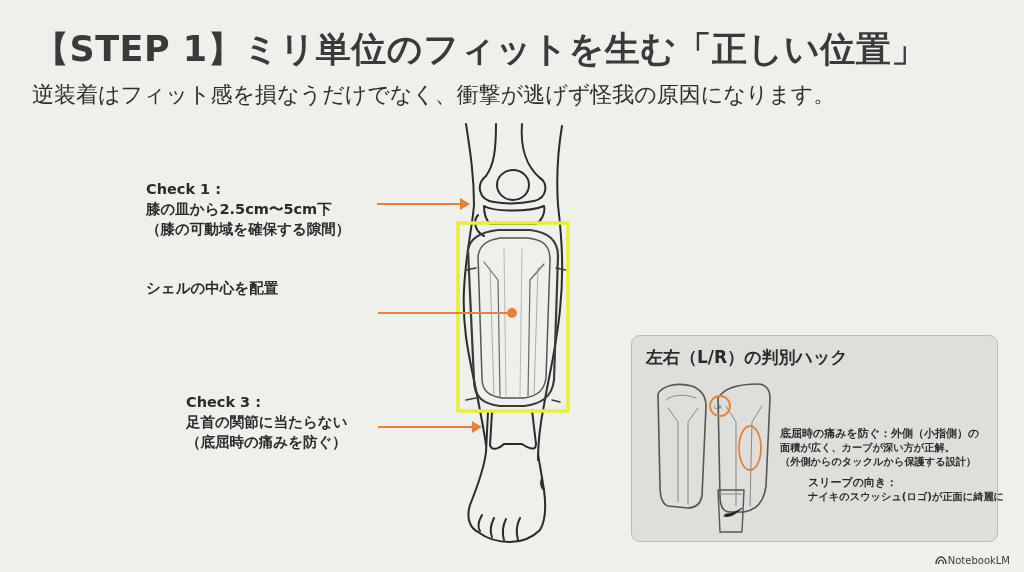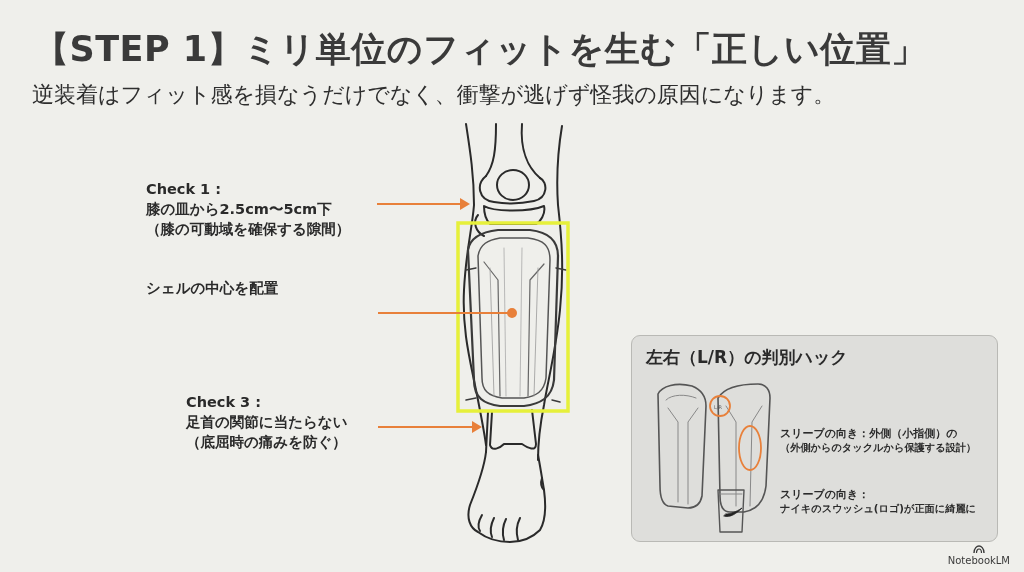--- a/index.html
+++ b/index.html
@@ -78,35 +78,34 @@
       position: absolute;
       left: 148px;
       font-size: 10.2px;
       font-weight: bold;
       line-height: 14px;
       color: #2b2b2b;
       white-space: nowrap;
     }
     #pt1 { top: 43px; }
     #pt2 { top: 91px; }
-    #pt3 { top: 152px; }
+    #pt3 { top: 140px; margin-left: 28px; }
     .panel-text .phead {
       font-size: 11px;
     }
 
     .brand {
       position: absolute;
       right: 14px;
       bottom: 6px;
       font-size: 10px;
       color: #3a3a3a;
       display: flex;
       align-items: center;
       gap: 1px;
-      flex-direction: column;
     }
   </style>
 </head>
 <body>
 
 <div class="title">【STEP 1】ミリ単位のフィットを生む「正しい位置」</div>
 <div class="subtitle">逆装着はフィット感を損なうだけでなく、衝撃が逃げず怪我の原因になります。</div>
 
 <div class="check" id="check1">
   <div class="head">Check 1 :</div>
@@ -199,21 +198,22 @@
       <ellipse cx="118" cy="112" rx="11" ry="22" stroke="#e8803a" stroke-width="1.8"></ellipse>
 
       <path d="M86 154 L112 154 L110 196 L88 196 Z" stroke="#555" stroke-width="1.4"></path>
       <path d="M88 158 L110 158" stroke="#888" stroke-width="1"></path>
       <path d="M92 180 C98 182 104 178 110 172 C104 176 98 178 94 178 Z" fill="#222" stroke="#222" stroke-width="0.8"></path>
     </g>
     <text x="82" y="73" font-size="5" fill="#666" font-family="DejaVu Sans, sans-serif">L/R</text>
   </svg>
 
   <div class="panel-text" id="pt2">
-    <div class="phead">スリーブの向き：外側（小指側）の</div>
+    <div class="phead">底屈時の痛みを防ぐ：外側（小指側）の</div>
+    <div>面積が広く、カーブが深い方が正解。</div>
     <div>（外側からのタックルから保護する設計）</div>
   </div>
   <div class="panel-text" id="pt3">
     <div class="phead">スリーブの向き：</div>
     <div>ナイキのスウッシュ(ロゴ)が正面に綺麗に</div>
   </div>
 </div>
 
 <div class="brand">
   <svg width="12" height="9" viewBox="0 0 12 9">

